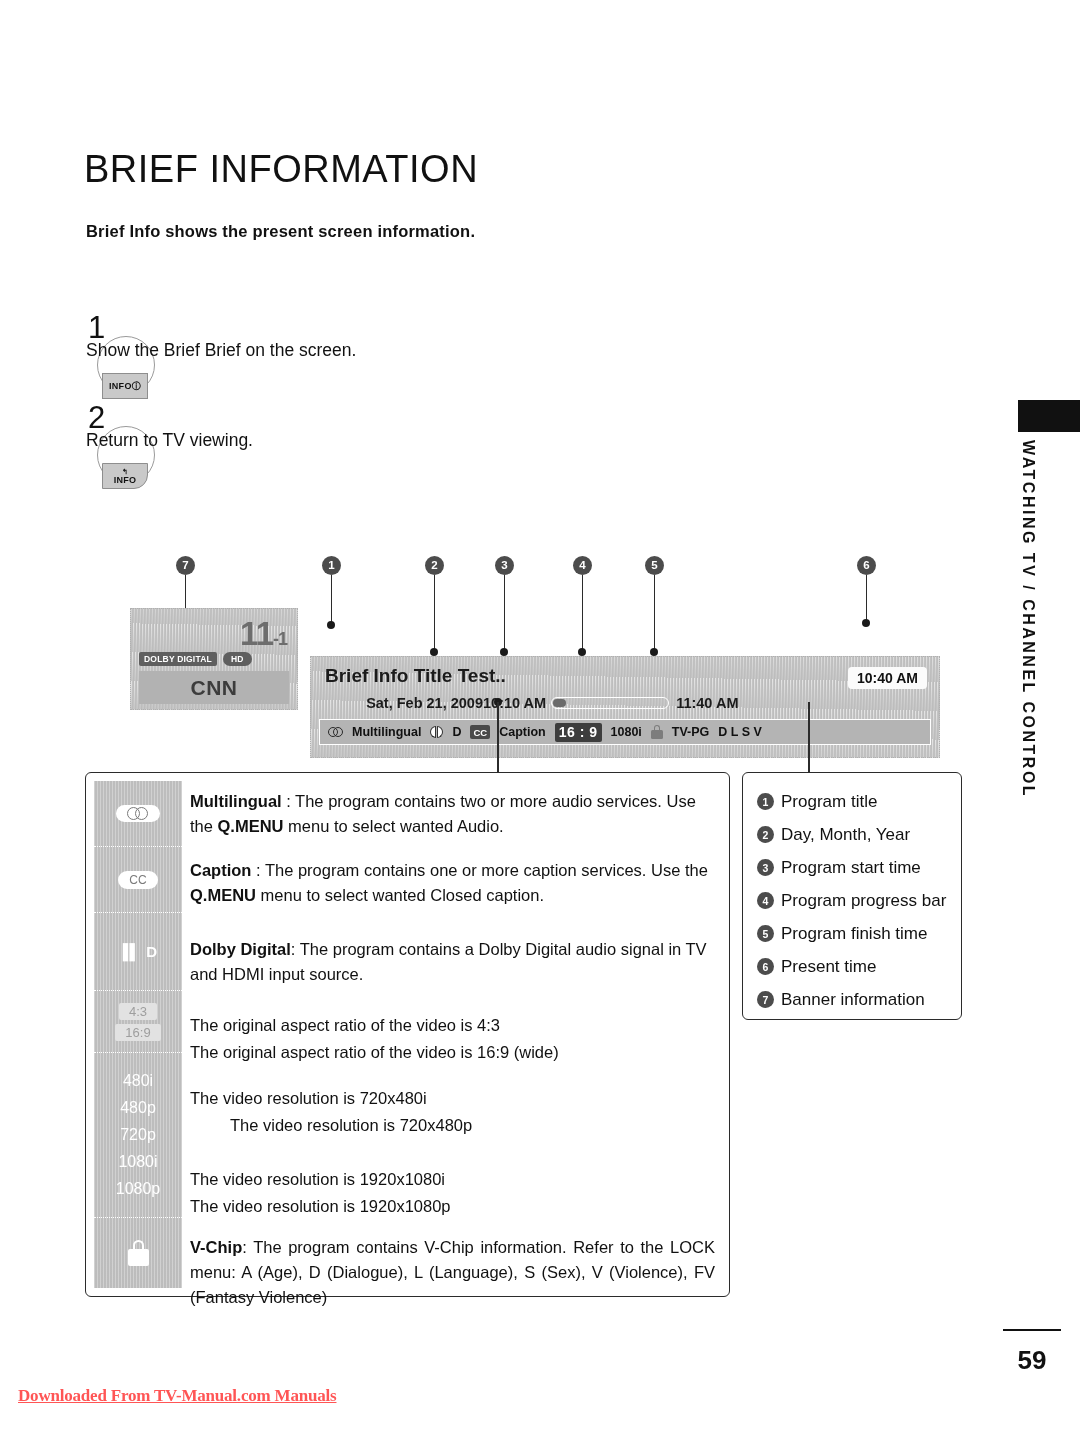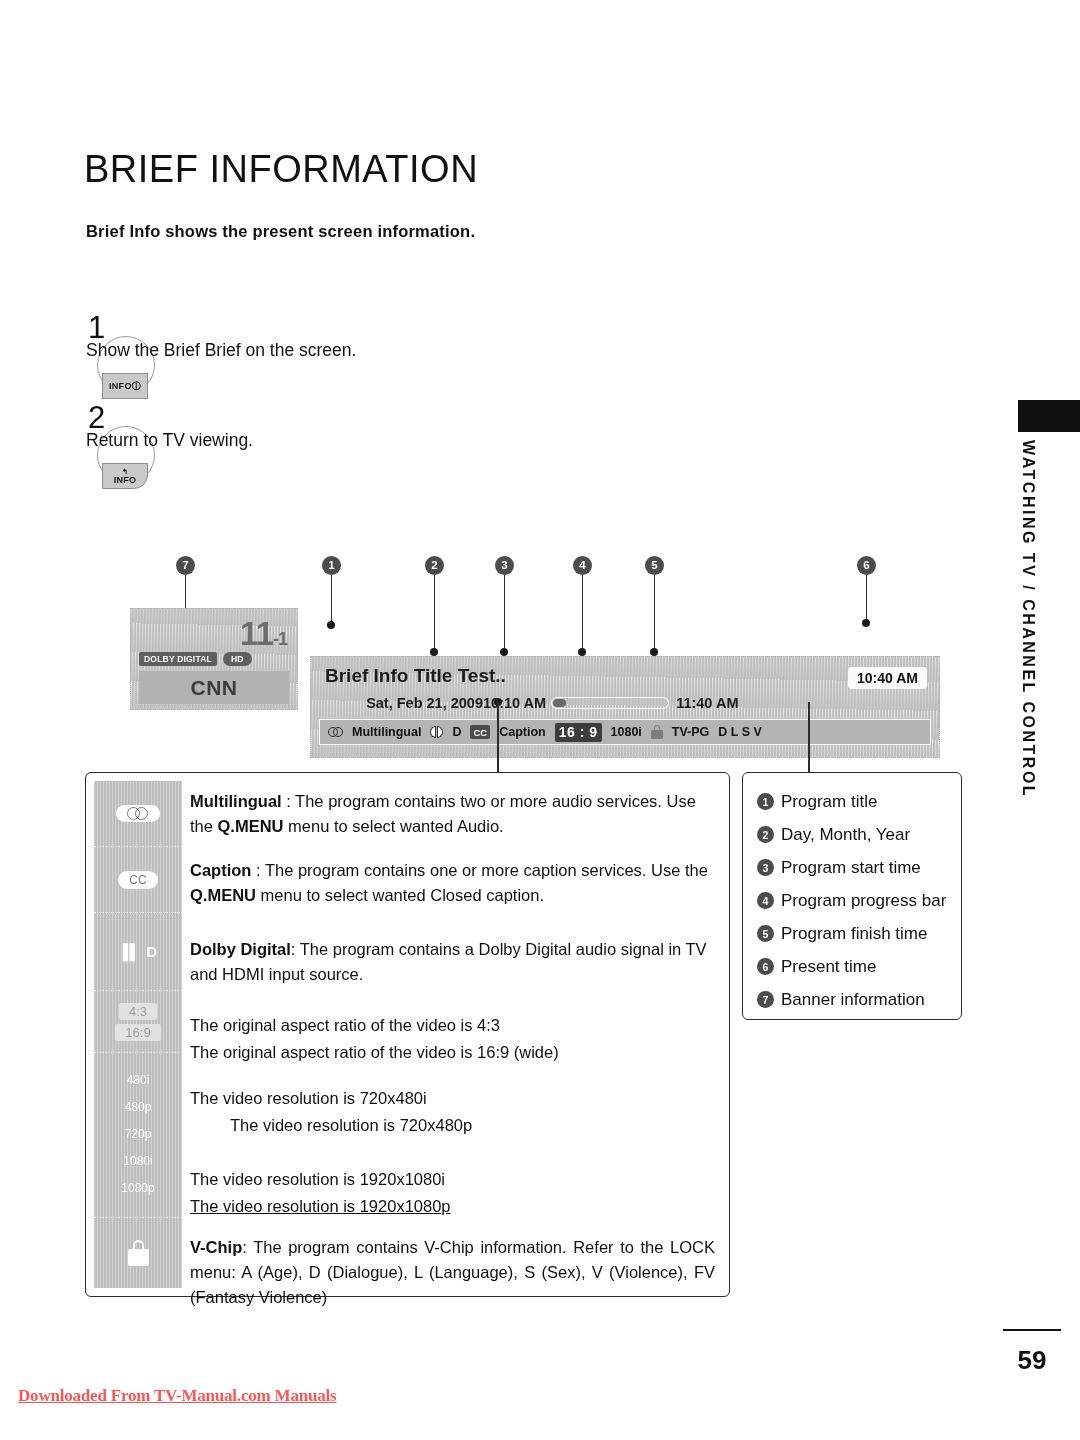--- a/index.html
+++ b/index.html
@@ -407,21 +407,21 @@
     background: #e2e2e2;
     color: #9e9e9e;
     font-size: 13px;
     padding: 1px 10px;
     border-radius: 2px;
     margin: 2px 0;
     font-weight: normal;
   }
   .res-chip {
     color: #ffffff;
-    font-size: 12px;
+    font-size: 16px;
     font-weight: normal;
     line-height: 27px;
   }
   .lock-big {
     position: relative;
     width: 21px; height: 26px;
   }
   .lock-big .body {
     position: absolute; left: 0; bottom: 0;
     width: 21px; height: 17px;
@@ -695,21 +695,21 @@
   <div class="legend-text" style="top:85px;">
     <b>Caption</b><span> : The program contains one or more caption services. Use the </span><b>Q.MENU</b><span> menu to select wanted Closed caption.</span>
   </div>
 
   <div class="legend-text" style="top:240px;">The original aspect ratio of the video is 4:3</div>
   <div class="legend-text" style="top:267px;">The original aspect ratio of the video is 16:9 (wide)</div>
 
   <div class="legend-text" style="top:313px;">The video resolution is 720x480i</div>
   <div class="legend-text" style="top:340px;margin-left:40px;">The video resolution is 720x480p</div>
   <div class="legend-text" style="top:394px;">The video resolution is 1920x1080i</div>
-  <div class="legend-text" style="top:421px;text-decoration:underline;">The video resolution is 1920x1080p</div>
+  <div class="legend-text" style="top:421px;">The video resolution is 1920x1080p</div>
 
   <div class="legend-text justify" style="top:462px; right:14px;">
     <b>V-Chip</b><span>: The program contains V-Chip information. Refer to the LOCK menu: A (Age), D (Dialogue), L (Language), S (Sex), V (Violence), FV (Fantasy Violence)</span>
   </div>
 </div>
 
 <div id="number-legend">
   <div class="nl-row">
     <span class="nl-badge">1</span>
     <span>Program title</span>

